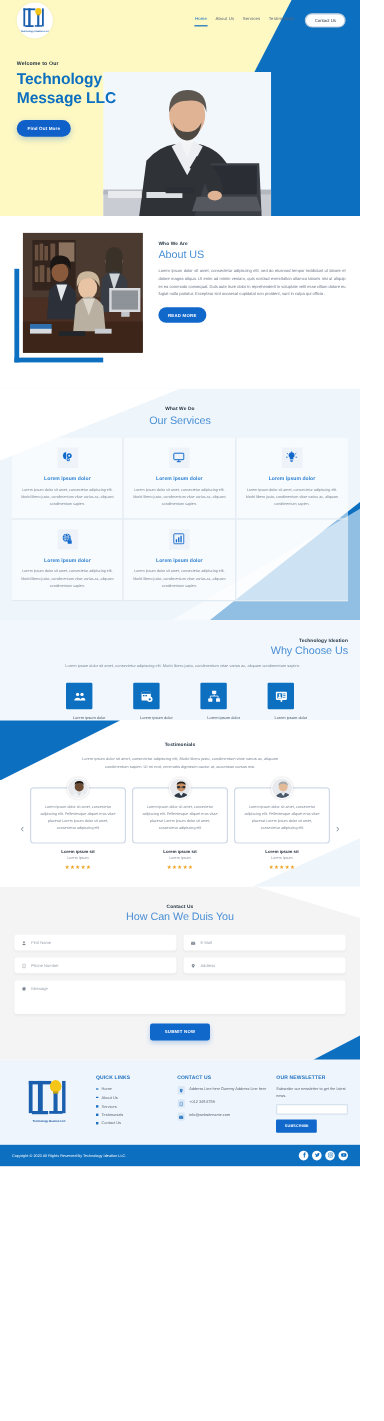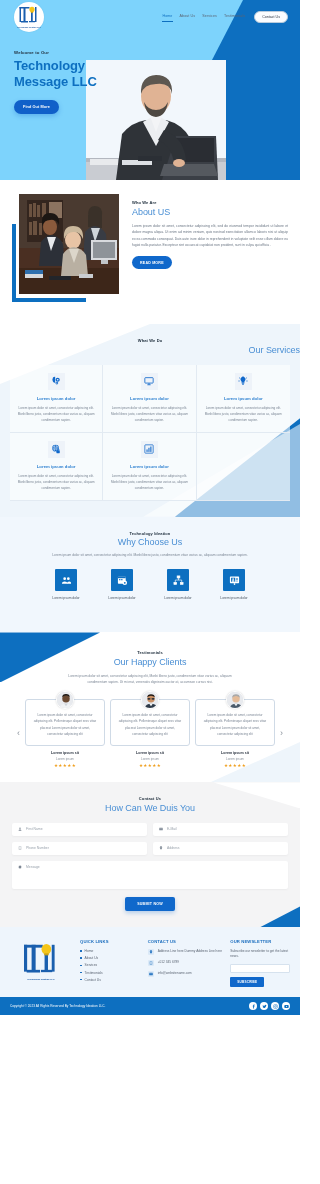--- a/index.html
+++ b/index.html
@@ -10,21 +10,21 @@
     color: #3b4252;
     font-size: 4px;
     -webkit-font-smoothing: antialiased;
   }
   .page { width: 300px; position: relative; overflow: hidden; }
 
   
   .hero {
     position: relative;
     height: 180px;
-    background: #7dd3fc;
+    background: #fef9c3;
     overflow: hidden;
   }
   .hero-diag {
     position: absolute;
     top: 0; right: 0;
     width: 150px; height: 180px;
     background: #0d6fc0;
     clip-path: polygon(100% 0, 100% 100%, 0 100%, 62% 0);
   }
   .topbar {
@@ -138,42 +138,42 @@
   .services .wedge-br {
     position: absolute; bottom: 0; right: 0; width: 125px; height: 120px;
     background: #0d6fc0; clip-path: polygon(100% 100%, 100% 18%, 0 100%);
   }
   .services .wedge-br2 {
     position: absolute; bottom: 0; right: 0; width: 160px; height: 160px;
     background: #ffffff; clip-path: polygon(100% 100%, 100% 42%, 2% 100%);
     opacity: .55;
   }
   .sec-head { text-align: center; position: relative; z-index: 3; }
-  .sec-head .sec-title { font-size: 9px; text-align: right; }
+  .sec-head .sec-title { font-size: 9px; }
   .grid {
     position: relative; z-index: 3;
     margin: 10px 10px 0; display: grid;
     grid-template-columns: repeat(3, 1fr);
     background: rgba(255,255,255,.55);
   }
   .card {
     padding: 8px 6px 9px; text-align: center;
     border-right: .5px solid #e2eaf2;
     border-bottom: .5px solid #e2eaf2;
   }
   .card:nth-child(3n) { border-right: none; }
   .card-icon {
     width: 17px; height: 17px; margin: 0 auto 6px;
     background: #eef3f9; display: flex; align-items: center; justify-content: center;
   }
   .card-title { font-size: 4.2px; font-weight: 700; color: #2b7fd0; letter-spacing: .05px; }
   .card-body { font-size: 3.1px; line-height: 1.95; color: #7b8694; margin-top: 4px; text-align: center; }
 
   
-  .why { background: #f1f7fd; padding: 14px 10px 32px; text-align: center; }
+  .why { background: #f1f7fd; padding: 14px 10px 0; text-align: right; }
   .why-body { font-size: 3.3px; line-height: 1.9; color: #7b8694; margin: 5px auto 0; max-width: 200px; }
   .why-row { display: flex; justify-content: center; gap: 12px; margin-top: 11px; }
   .why-item { width: 44px; }
   .why-box {
     width: 22px; height: 22px; margin: 0 auto;
     background: #0d6fc0; display: flex; align-items: center; justify-content: center;
     border-radius: 1px;
   }
   .why-label { font-size: 3.3px; color: #4b5663; margin-top: 5px; }
 
@@ -558,21 +558,20 @@
       </div>
     </div>
   </section>
 
   <section class="testi">
     <div class="wedge-tl"></div>
     <div class="wedge-br"></div>
 
     <div class="testi-head">
       <div class="sec-kicker">Testimonials</div>
-      <div class="sec-title">Our Happy Clients</div>
       <div class="testi-body">Lorem ipsum dolor sit amet, consectetur adipiscing elit, Morbi libero justo, condimentum vitae varius ac, aliquam condimentum sapien. Ut mi erat, venenatis dignissim auctor at, accumsan cursus nisi.</div>
     </div>
 
     <div class="testi-row">
       <div class="arrow">‹</div>
 
       <div class="tcard">
         <div class="tcard-box">
           <div class="tavatar">
             <svg width="18" height="18" viewBox="0 0 24 24">

